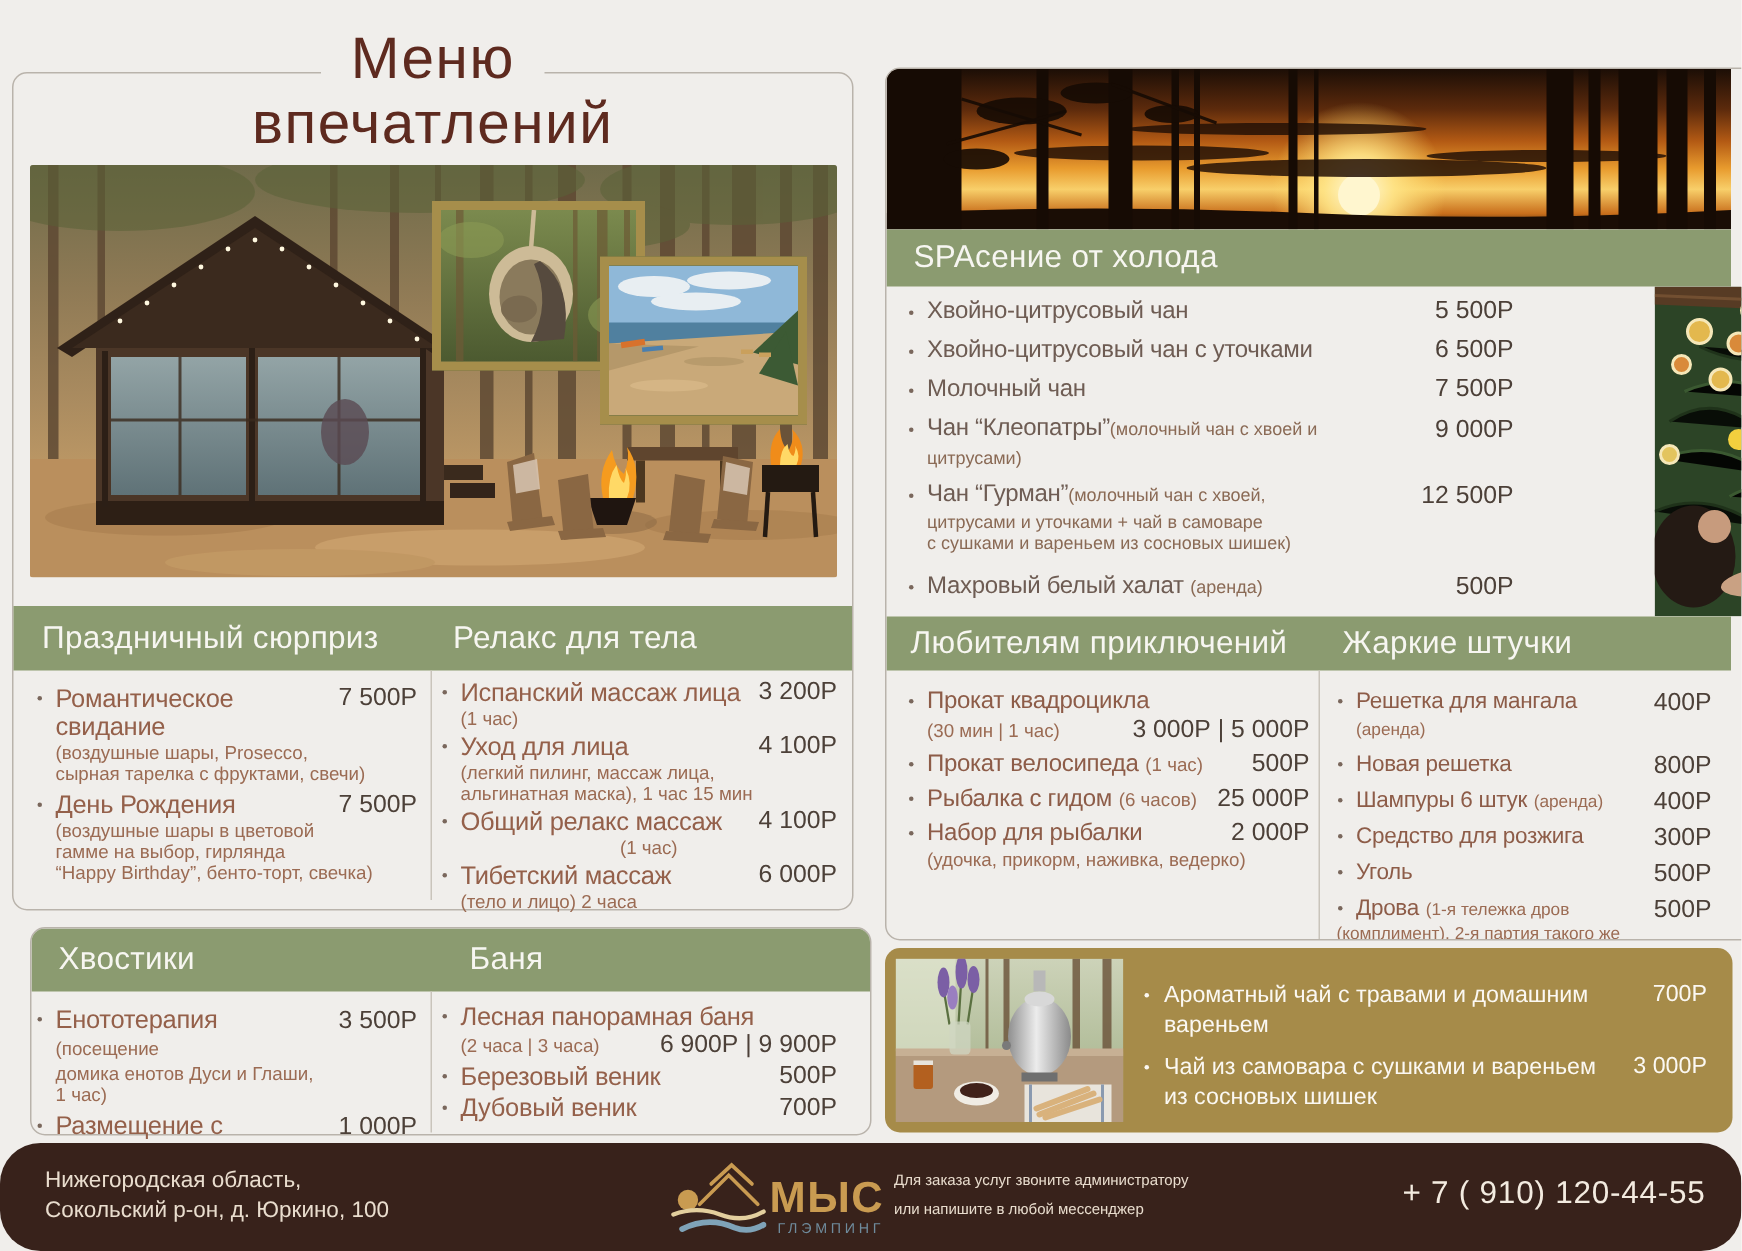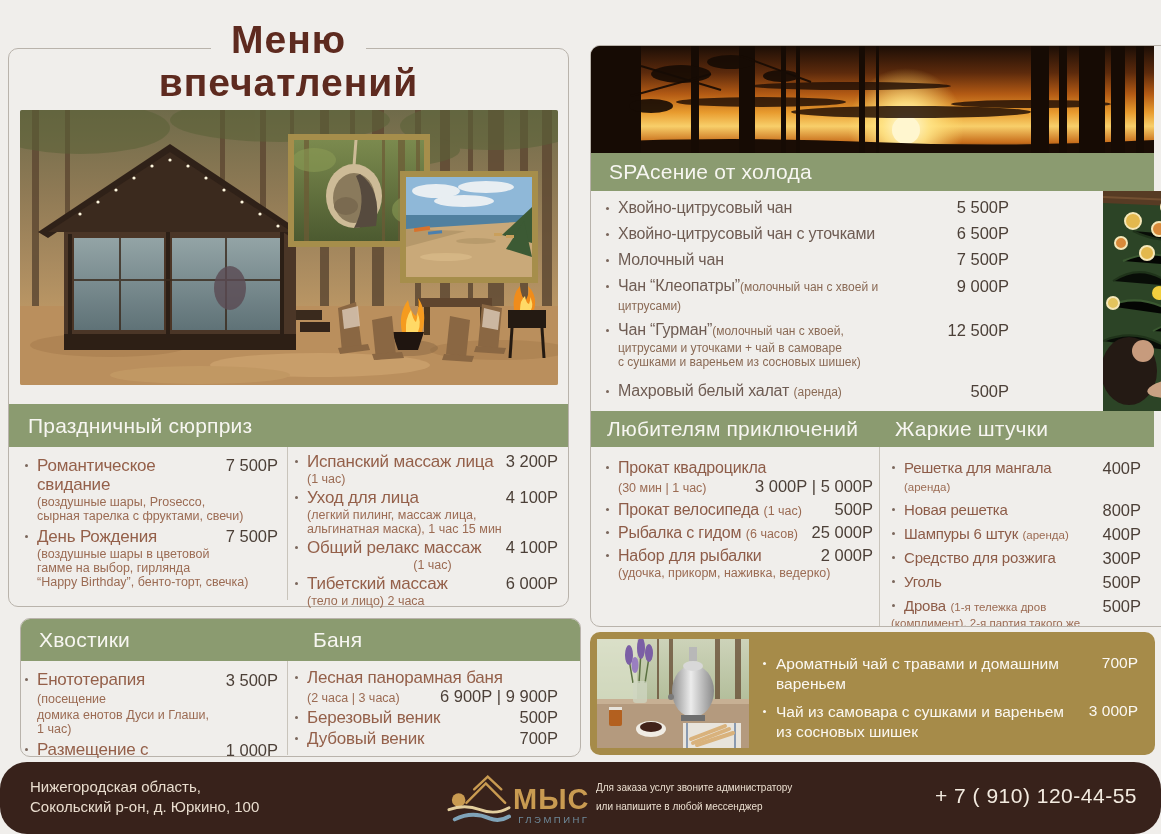--- a/index.html
+++ b/index.html
@@ -1,21 +1,21 @@
 <!DOCTYPE html>
 <html><head>
 <meta charset="utf-8">
 <style>
   html,body{margin:0;padding:0;}
   #page{position:relative;width:1161px;height:834px;background:#f0eeeb;
         font-family:"Liberation Sans","DejaVu Sans",sans-serif;overflow:hidden;}
   .box{position:absolute;border:1px solid #b9b3ab;border-radius:10px;background:#f0eeeb;box-sizing:border-box;}
   
   .title{position:absolute;left:8px;top:18px;width:561px;text-align:center;
-         color:#5e2a1f;font-weight:bold;font-size:39px;line-height:43px;letter-spacing:1px;}
+         color:#5e2a1f;font-weight:normal;font-size:39px;line-height:43px;letter-spacing:1px;}
   .title .mask{display:inline-block;background:#f0eeeb;padding:0 20px;}
   
   .band{position:absolute;background:#8b9b70;color:#f7f6f1;}
   .bh{position:absolute;top:50%;transform:translateY(-50%);font-size:21px;font-weight:400;letter-spacing:.2px;white-space:nowrap;}
   .vdiv{position:absolute;width:1px;background:#c9c4bb;}
   
   .col{position:absolute;}
   .it{position:relative;margin-bottom:4px;padding-left:13px;}
   .it::before{content:"";position:absolute;left:1px;top:8px;width:3px;height:3px;border-radius:50%;background:#7a675c;}
   .irow{display:flex;justify-content:space-between;align-items:flex-start;}
@@ -227,20 +227,21 @@
         <g fill="#caa05c">
             <rect x="88" y="56" width="8" height="3"></rect>
             <rect x="100" y="58" width="8" height="3"></rect>
           </g>
       </svg>
     </div>
   </div>
 
   <div class="band" style="left:9px;top:404px;width:559px;height:43px;">
     <span class="bh" style="left:19px;">Праздничный сюрприз</span>
+    <span class="bh" style="left:293px;">Релакс для тела</span>
   </div>
   <div class="vdiv" style="left:287px;top:447px;height:153px;"></div>
 
   <div class="col" style="left:24px;top:456px;width:254px;">
     <div class="it">
       <div class="irow">
           <span class="nm" style="max-width:150px;">Романтическое свидание</span>
         <span class="pr">7 500Р</span>
         </div>
       <div class="nt">(воздушные шары, Prosecco,

